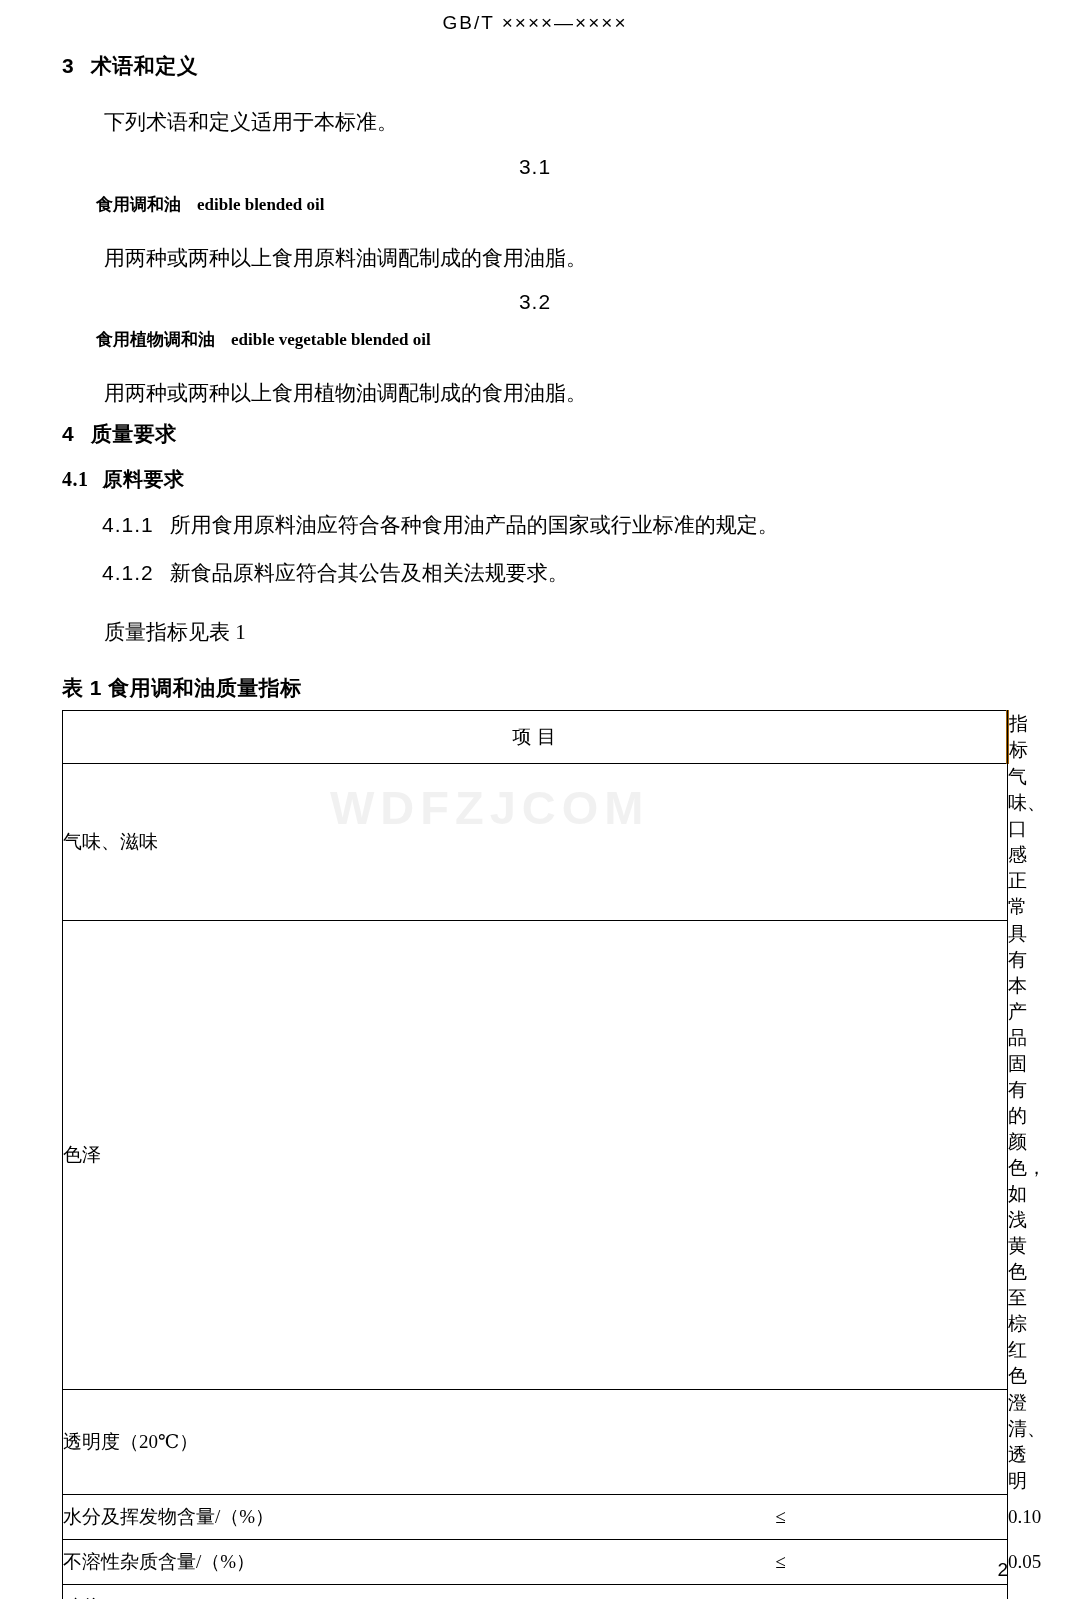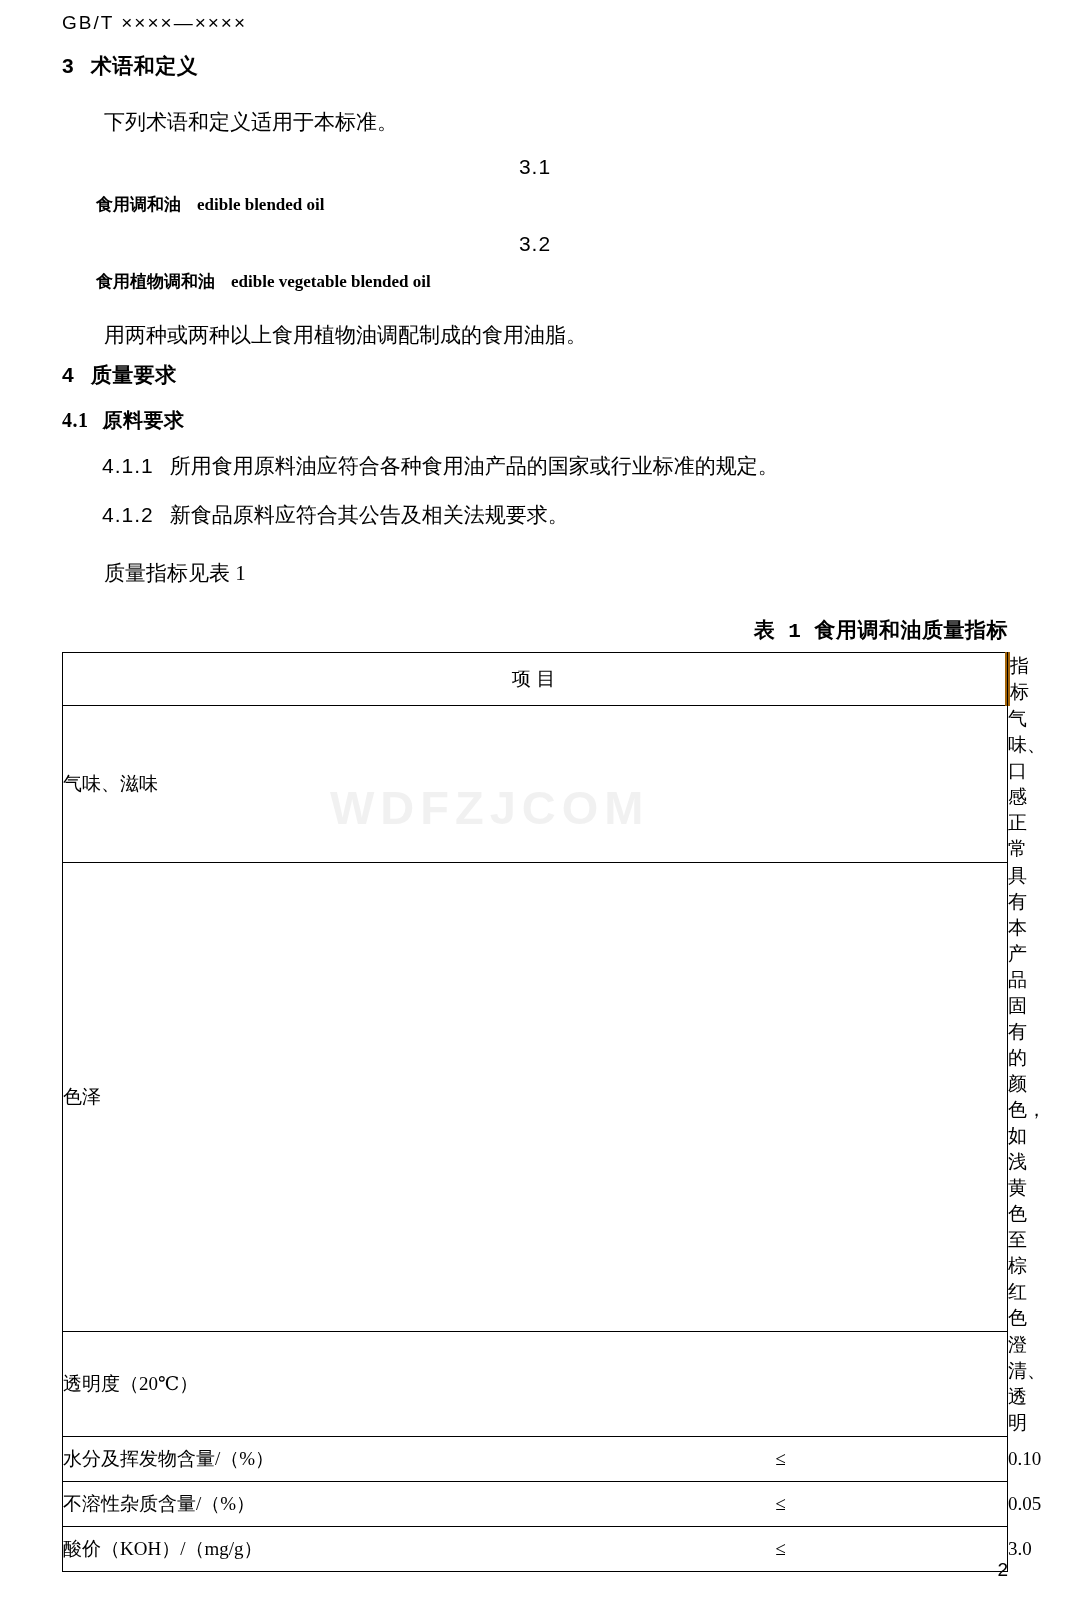--- a/index.html
+++ b/index.html
@@ -15,21 +15,21 @@
     position: relative;
     width: 1070px;
     height: 1599px;
     margin: 0 auto;
     background: #ffffff;
     box-sizing: border-box;
     padding: 0 62px;
     overflow: hidden;
   }
   .header {
-    text-align: left;
+    text-align: center;
     font-family: "Liberation Sans", "DejaVu Sans", sans-serif;
     font-size: 19px;
     letter-spacing: 2px;
     padding-top: 12px;
     height: 30px;
     white-space: nowrap;
   }
   .clause-heading {
     font-family: "Liberation Sans", "DejaVu Sans", sans-serif;
     font-weight: bold;
@@ -92,22 +92,22 @@
   .numbered-para .n {
     font-family: "Liberation Sans", "DejaVu Sans", sans-serif;
     letter-spacing: 1px;
     margin-left: 40px;
   }
   .numbered-para .gap {
     display: inline-block;
     width: 16px;
   }
   .table-title {
-    text-align: right;
-    font-family: Liberation Mono, monospace;
+    text-align: left;
+    font-family: Liberation Sans, sans-serif;
     font-weight: bold;
     font-size: 21px;
     margin: 26px 0 8px 0;
     letter-spacing: 0.5px;
   }
   table.spec {
     border-collapse: collapse;
     width: 100%;
     table-layout: fixed;
     font-size: 19px;
@@ -173,20 +173,21 @@
   </div>
 
   <div class="para">下列术语和定义适用于本标准。</div>
 
   <div class="clause-num-only">3.1</div>
 
   <div class="term">
     <span class="cn">食用调和油</span><span class="en">edible blended oil</span>
   </div>
 
+  <div class="para">用两种或两种以上食用原料油调配制成的食用油脂。</div>
 
   <div class="clause-num-only">3.2</div>
 
   <div class="term">
     <span class="cn">食用植物调和油</span><span class="en">edible vegetable blended oil</span>
   </div>
 
   <div class="para">用两种或两种以上食用植物油调配制成的食用油脂。</div>
 
   <div class="clause-heading">
@@ -210,21 +211,21 @@
 
   <div class="table-title">表 1  食用调和油质量指标</div>
 
   <table class="spec">
     <colgroup>
       <col style="width:52%">
       <col style="width:48%">
     </colgroup>
     <tbody>
       <tr>
-        <td class="head-left" colspan="2" style="border-right:5px solid #a16207">项        目</td>
+        <td class="head-left" colspan="2" style="border-right:3px solid #a16207">项        目</td>
         <td class="head-right">指        标</td>
       </tr>
 
       <tr>
         <td class="item-cell">气味、滋味</td>
         <td class="op-cell"></td>
         <td class="val-cell">气味、口感正常</td>
       </tr>
       <tr>
         <td class="item-cell">色泽</td>

